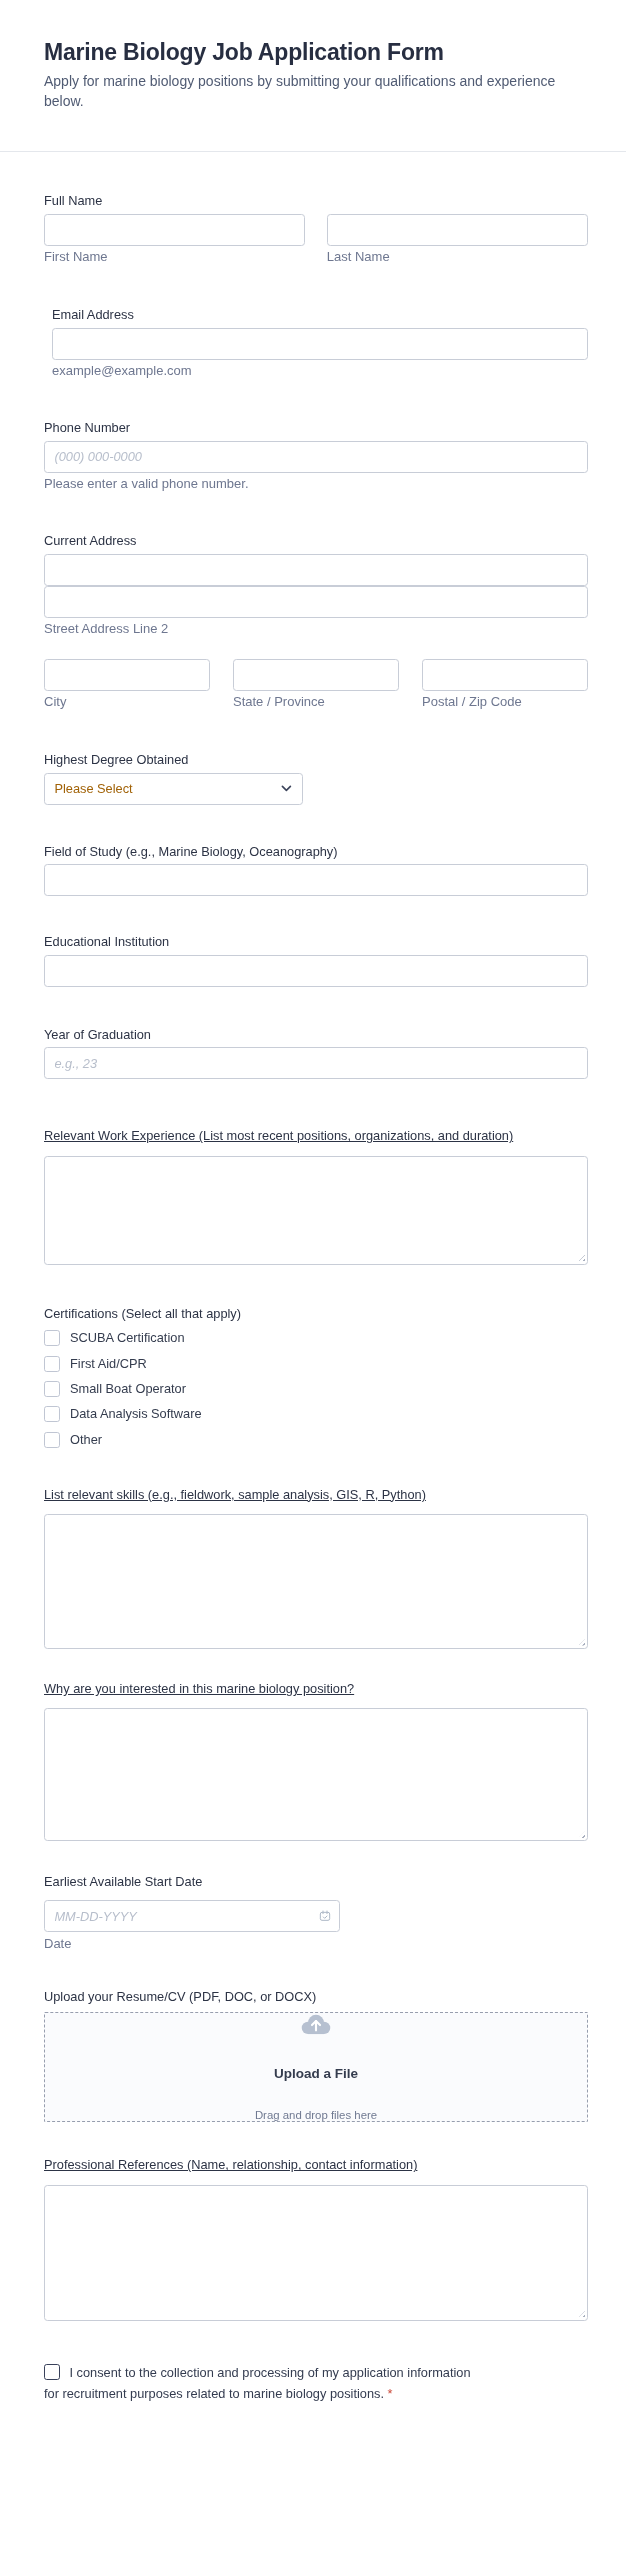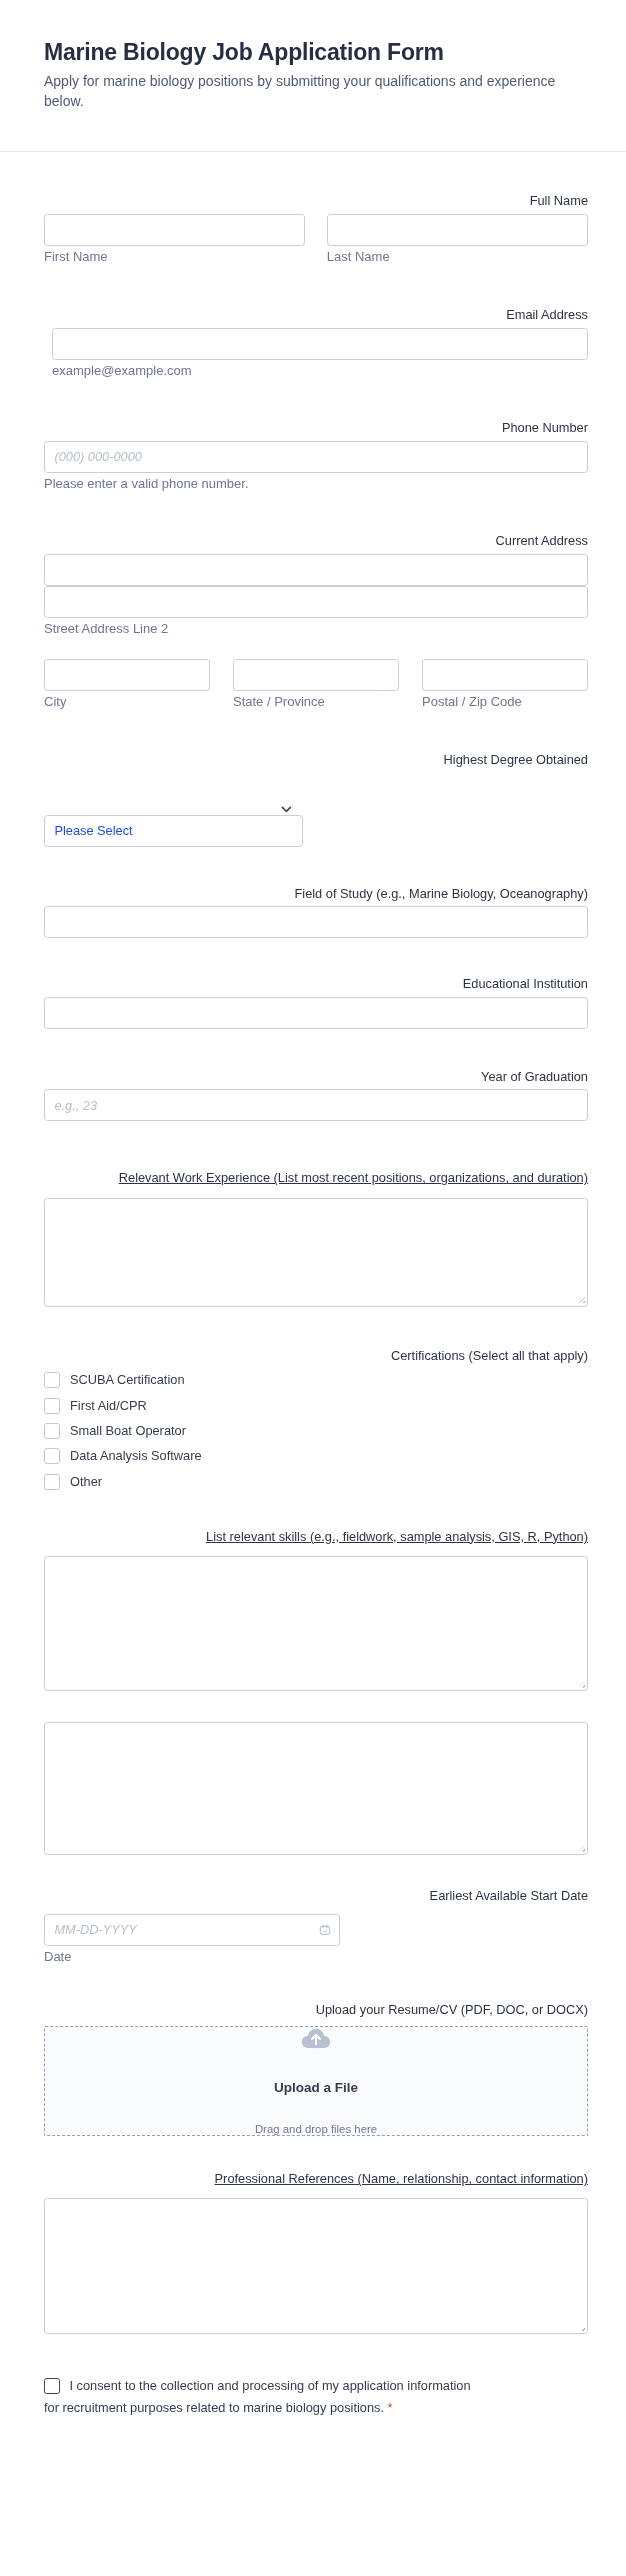--- a/index.html
+++ b/index.html
@@ -8,41 +8,41 @@
     width:626px; height:2576px; margin:0 auto; position:relative;
     font-family:"Liberation Sans", sans-serif; color:#2c3345;
   }
   .header { padding:39px 38px 0 44px; }
   .form-title { font-size:23px; line-height:27px; font-weight:700; color:#272e41; letter-spacing:-0.2px; }
   .form-subtitle { margin-top:5.4px; font-size:14px; line-height:20px; color:#505b73; padding-bottom:40px; }
   .divider { border:none; border-top:0.7px solid #e4e7ec; margin-top:0; width:626px; }
   .form-body { padding:40px 38px 0 44px; }
 
   .field { }
-  .q-label { display:block; font-size:12.8px; line-height:17.5px; font-weight:500; color:#2c3345; margin-bottom:4px;text-align:right; }
+  .q-label { display:block; font-size:12.8px; line-height:17.5px; font-weight:500; color:#2c3345; margin-bottom:4px; }
   .q-label.ta-label { margin-bottom:10.8px;text-decoration:underline; }
   .sub-label { display:block; font-size:13px; line-height:12px; color:#6e7790; margin-top:5.4px; }
 
   input.text, select.sel, textarea.ta {
     font-family:"Liberation Sans", sans-serif;
     font-size:12.8px; color:#2c3345;
     border:0.7px solid #c8cdd7; border-radius:3.4px; background:#ffffff;
     outline:none; width:100%;
   }
   input.text { height:32px; padding:0 9.4px;font-style:italic; }
   input.text::placeholder { color:#b7becb; opacity:1; }
   .half { width:259px; }
 
   .name-grid { display:grid; grid-template-columns:1fr 1fr; column-gap:21.6px; }
   .city-grid { display:grid; grid-template-columns:1fr 1fr 1fr; column-gap:23px; }
 
   .mb-after-input { margin-bottom:24px; }
 
   .select-wrap { position:relative; width:259px; }
-  select.sel { height:32px; padding:0 27px 0 9.4px; color:#1d4ed8; appearance:none;margin-top:42px; -webkit-appearance:none; }
+  select.sel { height:32px; padding:0 27px 0 9.4px; color:#a16207; appearance:none; -webkit-appearance:none; }
   .chevron { position:absolute; right:10.8px; top:50%; margin-top:-3.4px; pointer-events:none; }
 
   .ta-wrap { position:relative; width:544px; }
   textarea.ta { display:block; width:544px; padding:8px 9.4px; resize:none; }
   .ta-wrap::after {
     content:""; position:absolute; right:2.7px; bottom:3.4px; width:6.7px; height:6.7px;
     background:repeating-linear-gradient(135deg, #a9b0bf 0 1px, transparent 1px 3.4px);
     clip-path:polygon(100% 0, 100% 100%, 0 100%);
   }
 
@@ -212,20 +212,21 @@
   </div>
 
   <div class="field f-skills">
     <label class="q-label ta-label">List relevant skills (e.g., fieldwork, sample analysis, GIS, R, Python)</label>
     <div class="ta-wrap">
       <textarea class="ta" style="height: 135px;"></textarea>
     </div>
   </div>
 
   <div class="field f-why">
+    <label class="q-label ta-label">Why are you interested in this marine biology position?</label>
     <div class="ta-wrap">
       <textarea class="ta" style="height: 133px;"></textarea>
     </div>
   </div>
 
   <div class="field f-date">
     <label class="q-label date-label">Earliest Available Start Date</label>
     <div class="date-wrap">
       <input class="text" type="text" placeholder="MM-DD-YYYY" style="">
       <svg class="cal-icon" width="12" height="12" viewBox="0 0 18 18">

